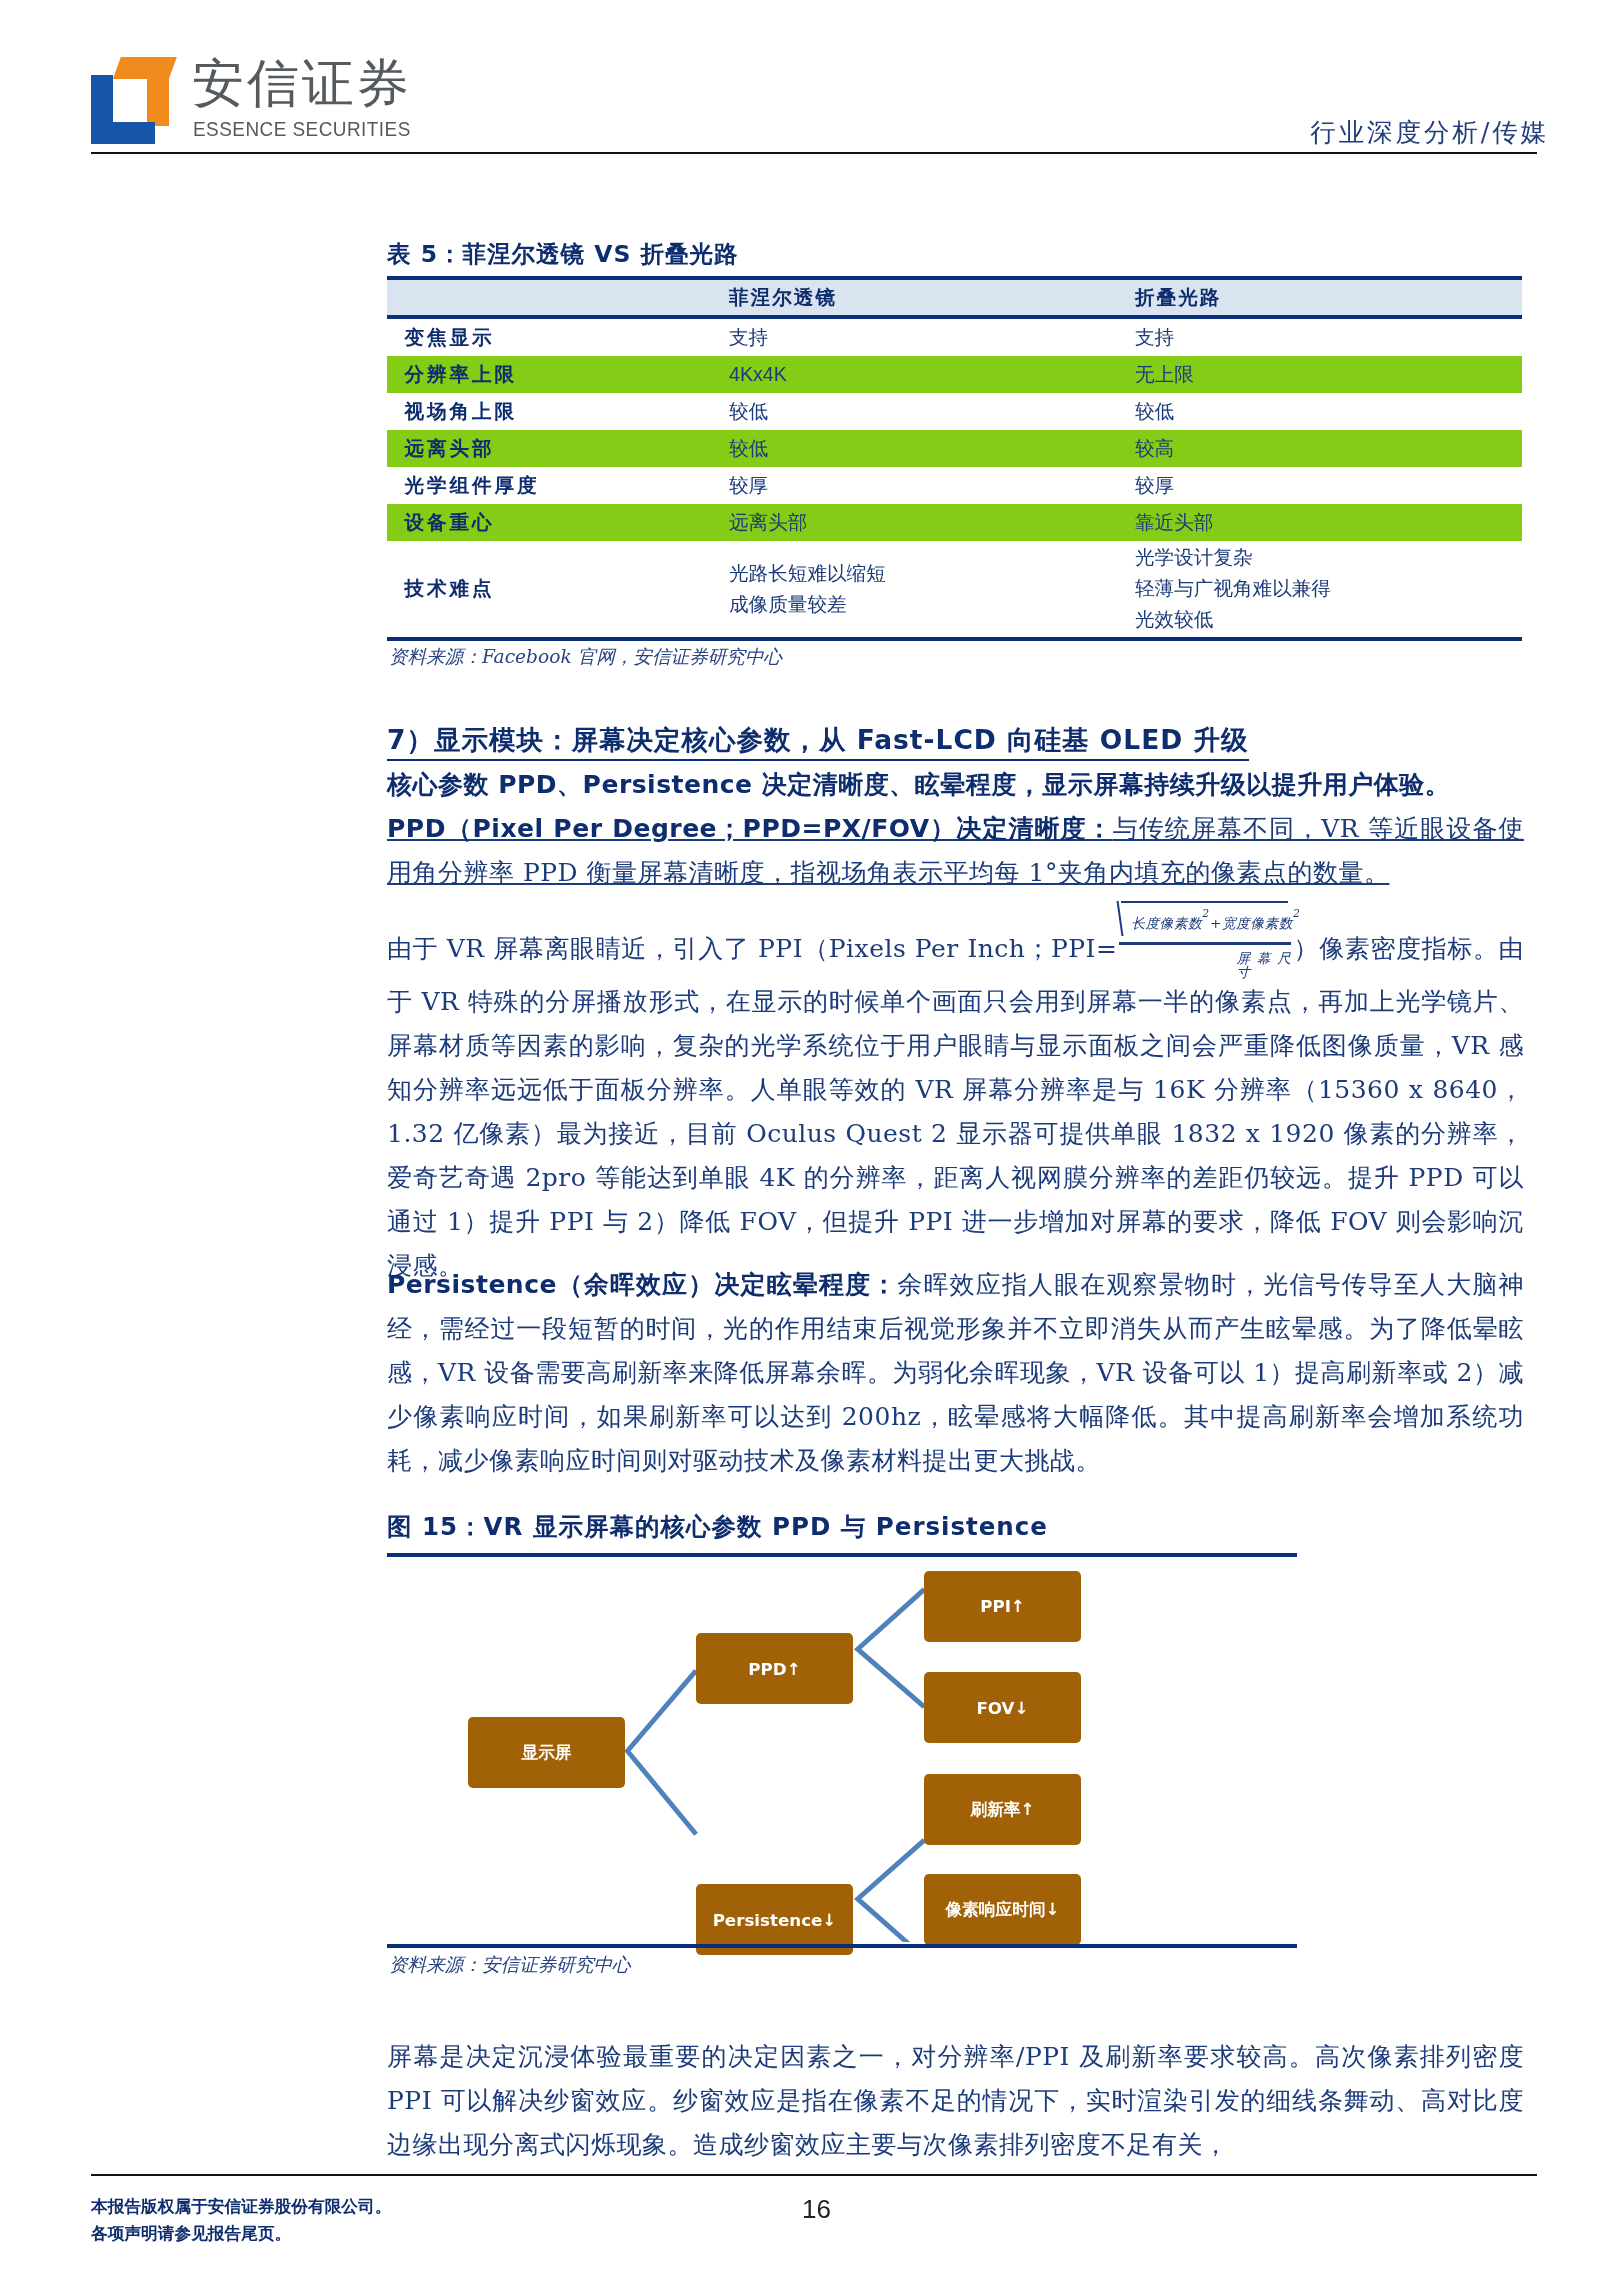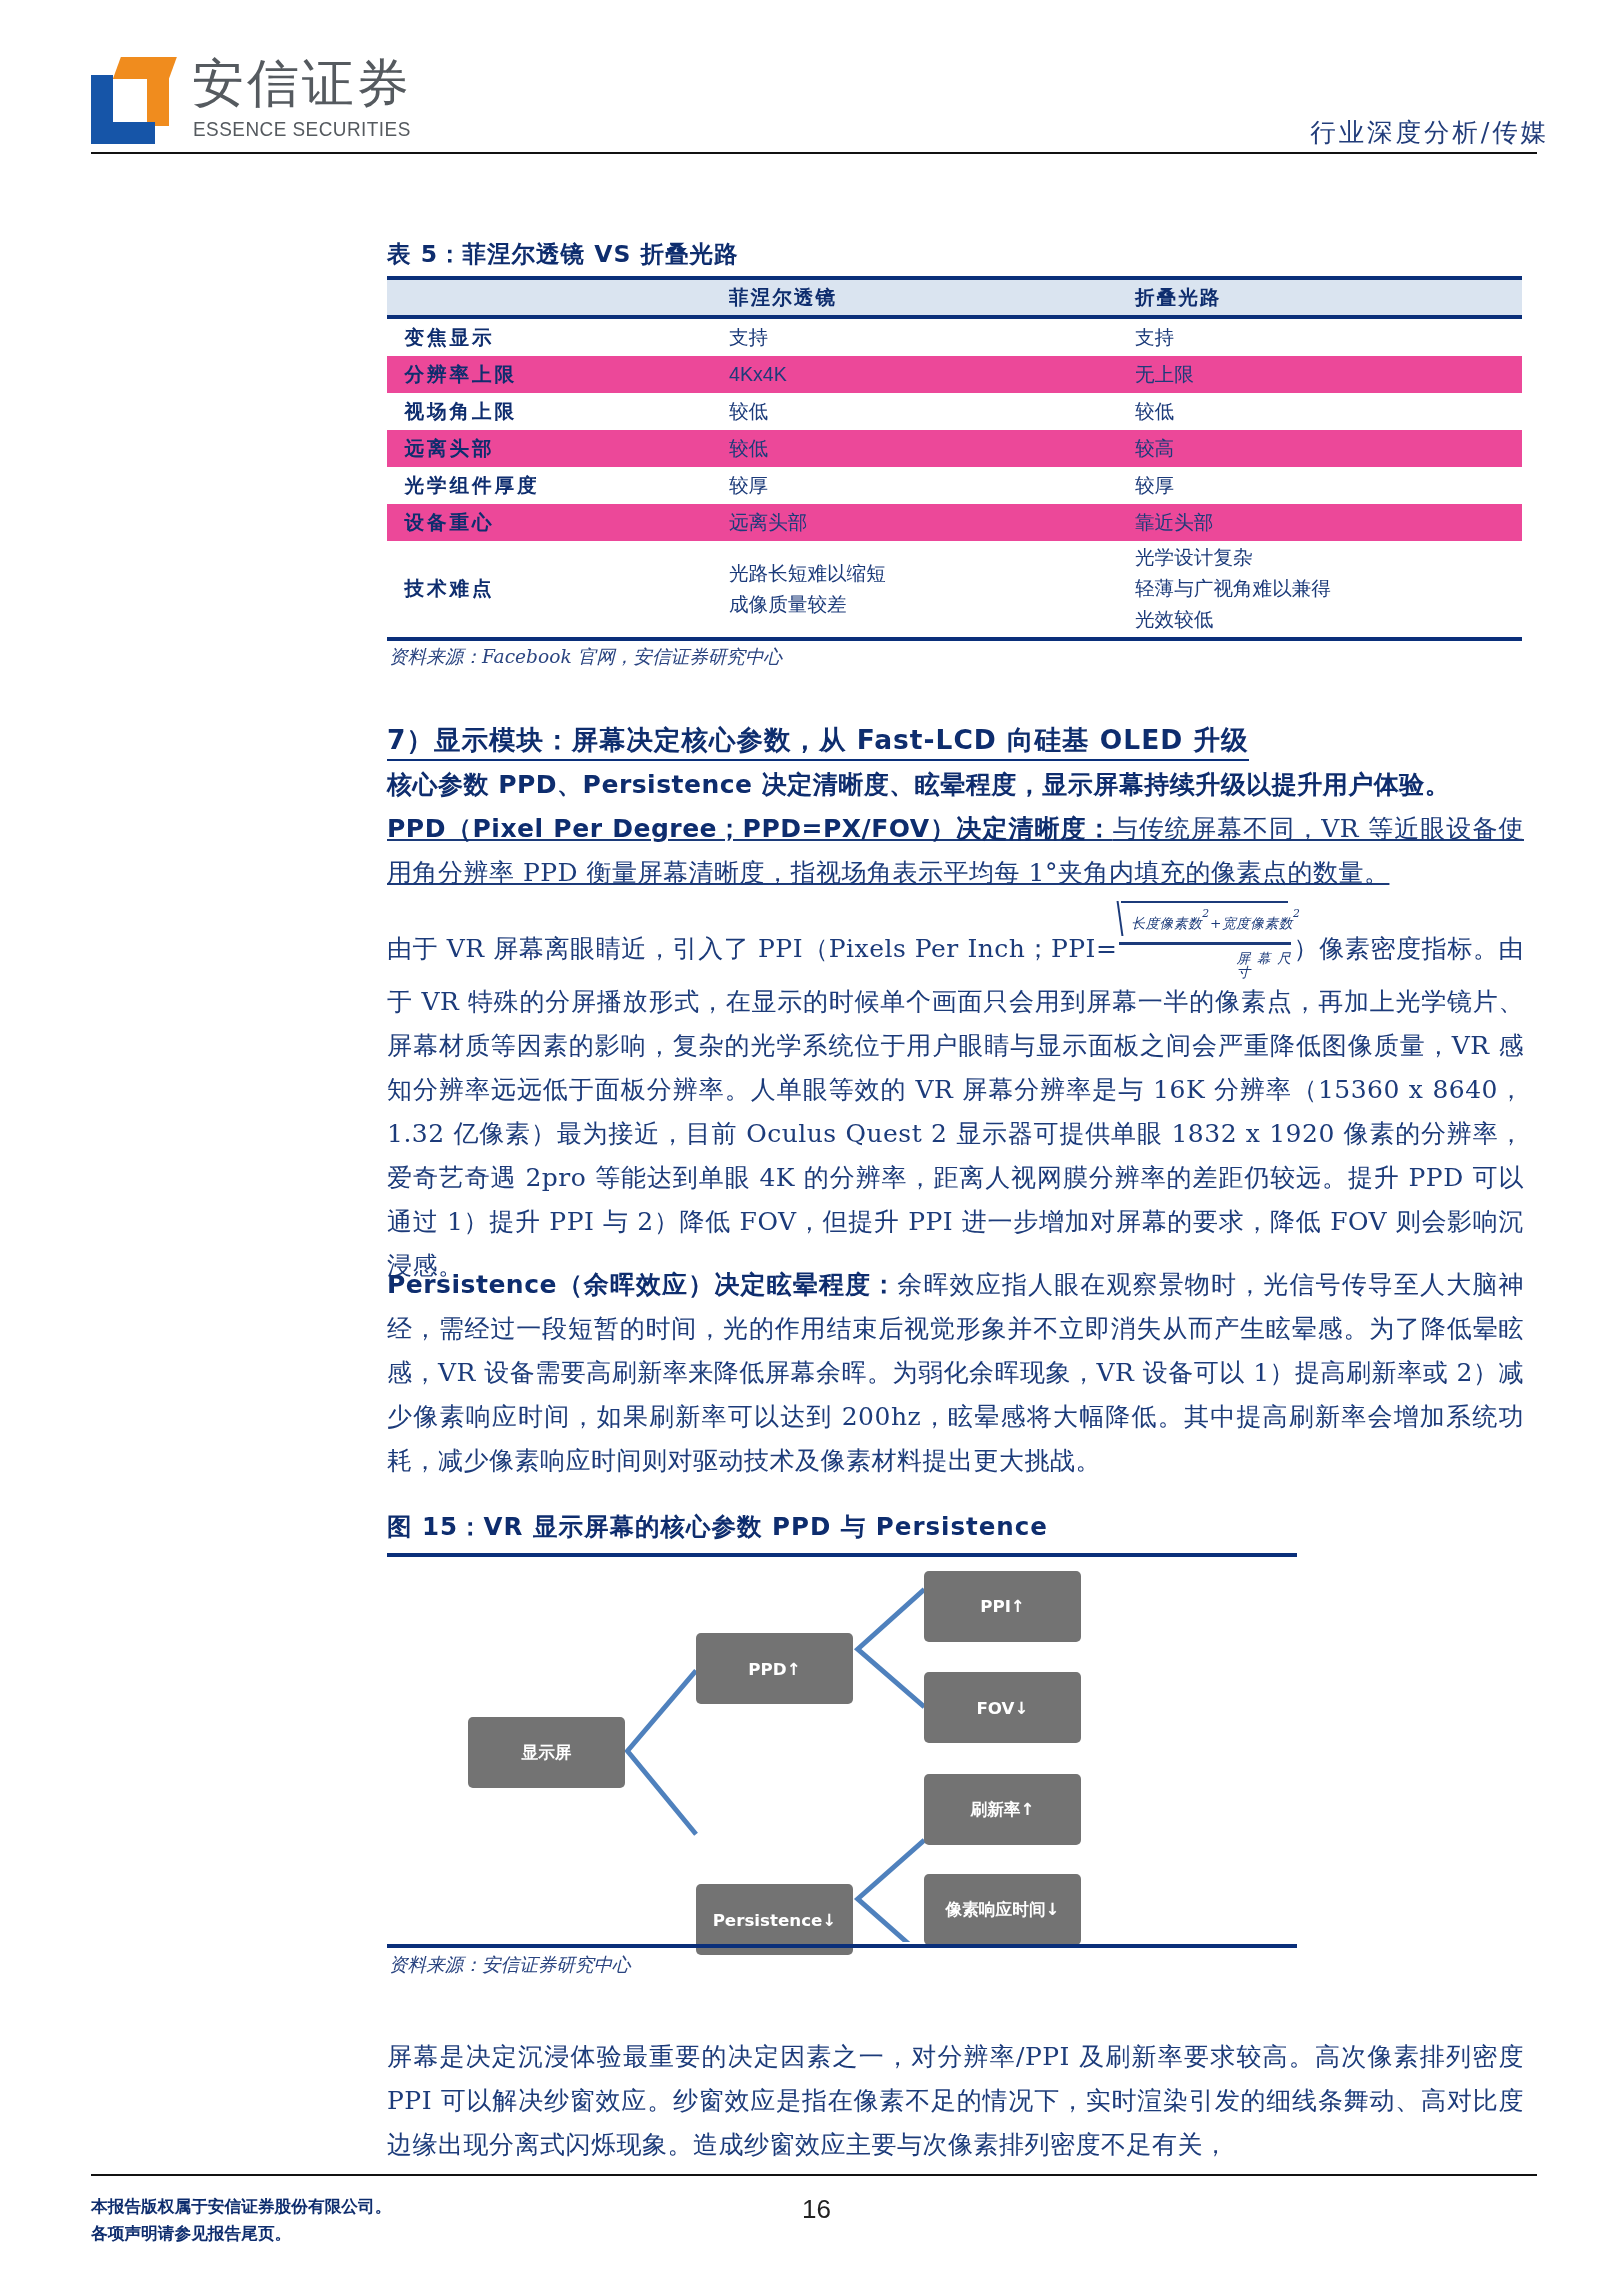--- a/index.html
+++ b/index.html
@@ -16,21 +16,21 @@
   .brand-en { position: absolute; left: 193px; top: 119px; font-family: "Liberation Sans", "DejaVu Sans", sans-serif; font-size: 20.6px; color: #555a5f; letter-spacing: 0.5px; line-height: 1; transform: scaleX(0.92); transform-origin: left; }
   .header-tag { position: absolute; right: 72px; top: 120px; font-size: 25.5px; color: #213c7a; letter-spacing: 2.9px; line-height: 1; }
   .header-rule { position: absolute; left: 91px; top: 152px; width: 1446px; height: 2px; background: #111; }
 
   
   .caption { position: absolute; left: 387px; font-family: "DejaVu Sans", "Liberation Sans", sans-serif; font-weight: bold; color: #0e2d6e; font-size: 23.5px; line-height: 1; letter-spacing: 1px; }
   .tbl { position: absolute; left: 387px; top: 276px; width: 1135px; }
   .tbl .rule { height: 3.9px; background: #0a2f7a; }
   .tbl .thead { height: 35px; background: #dae4f0; position: relative; }
   .tbl .row { position: relative; height: 37px; }
-  .tbl .row.alt { background: #ec4899; }
+  .tbl .row.alt { background: #84cc16; }
   .tbl .row.tall { height: 96px; }
   .cell { position: absolute; top: 0; height: 100%; display: flex; flex-direction: column; justify-content: center; font-size: 19.6px; line-height: 31px; color: #1c3b7a; }
   .c1 { left: 17.6px; font-family: "DejaVu Sans", "Liberation Sans", sans-serif; font-weight: bold; color: #0e2d6e; letter-spacing: 2.9px; }
   .c2 { left: 326px; margin-left: 16px; }
   .c3 { left: 748px; }
   .thead .cell { font-weight: bold; font-family: "DejaVu Sans", sans-serif; color: #0e2d6e; letter-spacing: 2px; }
   .source { position: absolute; left: 389px; font-style: italic; font-size: 18.6px; color: #2a4480; line-height: 1; }
 
   
   .section-title { position: absolute; left: 387px; top: 727px; font-family: "DejaVu Sans", sans-serif; font-weight: bold; font-size: 26.5px; color: #0e2d6e; line-height: 1; padding-bottom: 5.9px; border-bottom: 2.9px solid #0a2f7a; letter-spacing: 1px; }
@@ -41,21 +41,21 @@
   .formula .num { position: absolute; left: 11.8px; top: 3.9px; font-size: 13.7px; font-style: italic; line-height: 1; white-space: nowrap; }
   .formula .sup { position: absolute; font-size: 10.8px; top: -7.8px; }
   .formula .bar { position: absolute; left: 0; right: 0; top: 29px; height: 2.9px; background: #1c3b7a; }
   .formula .root { position: absolute; left: 2px; top: -11.8px; width: 167px; height: 2px; background: #1c3b7a; }
   .formula .rootv { position: absolute; left: 0; top: -11.8px; width: 2px; height: 35px; background: #1c3b7a; transform: skewX(8deg); }
   .formula .den { position: absolute; left: 69px; top: 39px; font-size: 13.7px; font-style: italic; line-height: 1; margin-left: 48px; }
 
   
   .fig-rule { position: absolute; left: 387px; width: 910px; height: 3.9px; background: #0a2f7a; }
   .diagram { position: absolute; left: 387px; top: 1558px; width: 910px; height: 384px; }
-  .node { position: absolute; width: 157px; height: 71px; background: #737373; border-radius: 4.9px; color: #ffffff; display: flex; align-items: center; justify-content: center; font-family: "DejaVu Sans", "Liberation Sans", sans-serif; font-weight: bold; font-size: 16.7px; }
+  .node { position: absolute; width: 157px; height: 71px; background: #a16207; border-radius: 4.9px; color: #ffffff; display: flex; align-items: center; justify-content: center; font-family: "DejaVu Sans", "Liberation Sans", sans-serif; font-weight: bold; font-size: 16.7px; }
   .diagram svg { position: absolute; left: 0; top: 0; }
 
   
   .footer-rule { position: absolute; left: 91px; top: 2174px; width: 1446px; height: 2px; background: #111; }
   .footer-line { position: absolute; left: 91px; font-family: "DejaVu Sans", sans-serif; font-weight: bold; font-size: 16.7px; color: #0e2d6e; line-height: 1; }
   .page-num { position: absolute; left: 802px; top: 2196px; font-family: "Liberation Sans", sans-serif; font-size: 26px; color: #222; line-height: 1; }
 </style>
 </head>
 <body>
 

